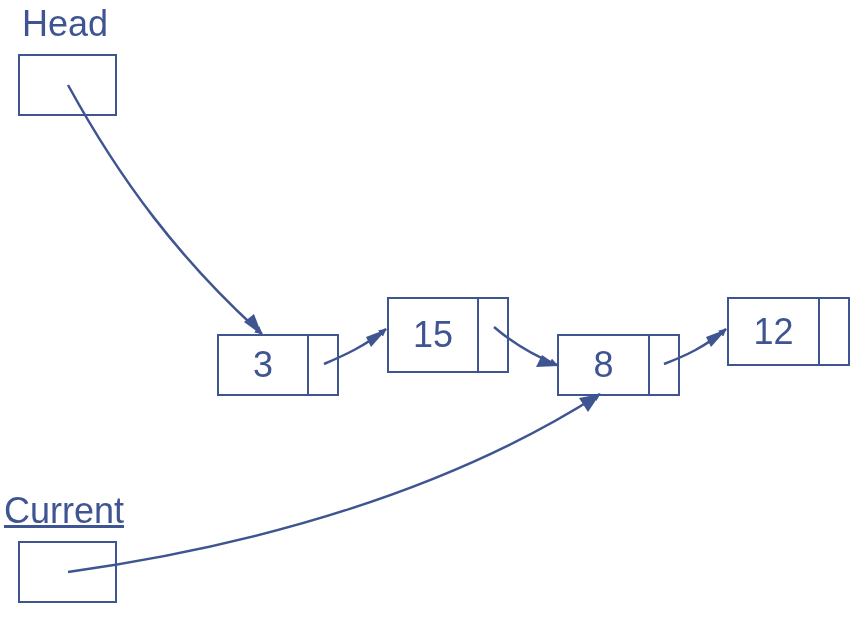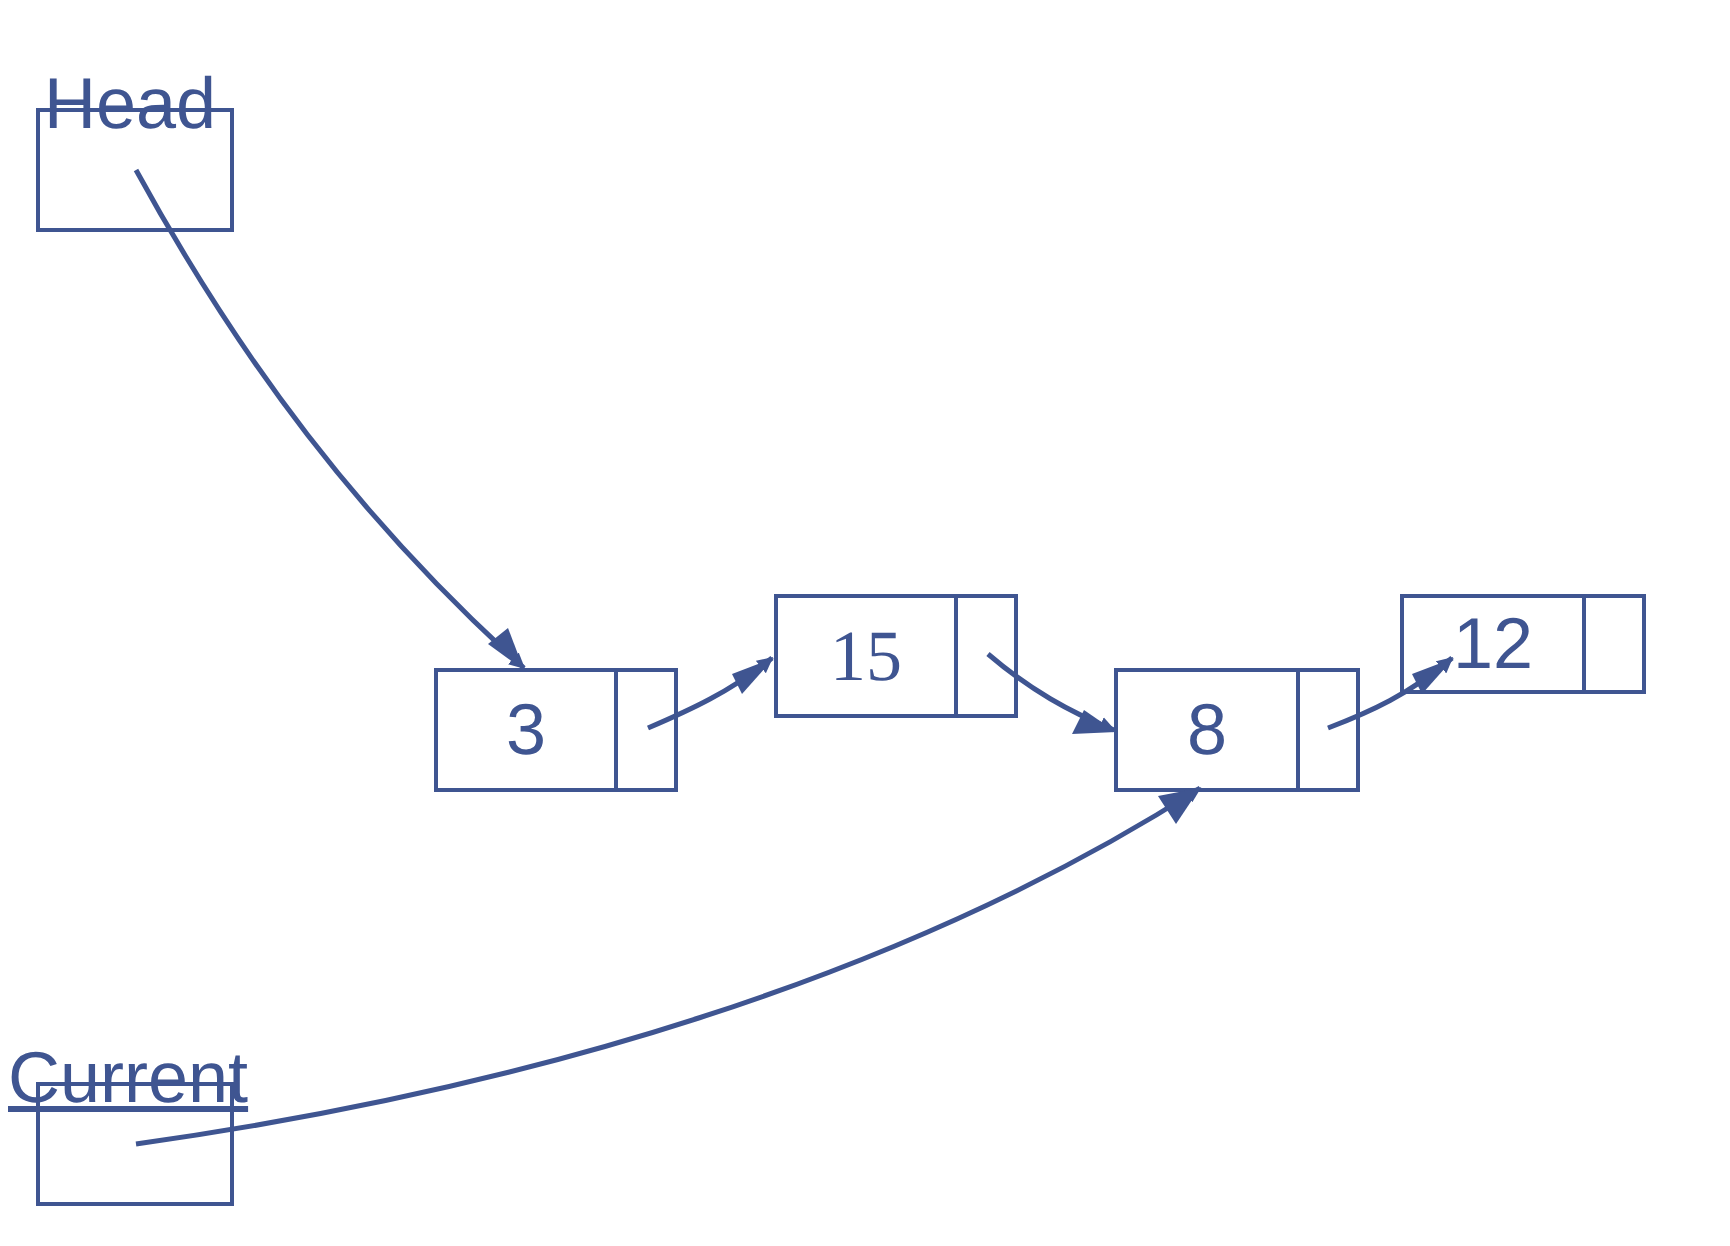--- a/index.html
+++ b/index.html
@@ -1,47 +1,47 @@
 <!DOCTYPE html>
 <html><head>
 <meta charset="utf-8">
 <style>
   html, body { margin: 0; padding: 0; background: #ffffff; }
   body { width: 865px; height: 623px; position: relative; overflow: hidden;
          font-family: "Liberation Sans", "DejaVu Sans", sans-serif; }
-  .label { position: absolute; color: #3f5591; font-size: 36px; line-height: 1; margin-top: 28px; }
+  .label { position: absolute; color: #3f5591; font-size: 36px; line-height: 1; }
   .ptr-box { position: absolute; box-sizing: border-box; border: 2.5px solid #3f5591; background: transparent; }
   .node { position: absolute; box-sizing: border-box; border: 2.5px solid #3f5591; display: flex; background: #fff; }
   .node .val { flex: 1; display: flex; align-items: center; justify-content: center;
                color: #3f5591; font-size: 36px; border-right: 2.5px solid #3f5591; }
   .node .next { width: 28px; }
   svg.edges { position: absolute; left: 0; top: 0; pointer-events: none; }
 </style>
 </head>
 <body>
 
 <div class="label" style="left:22px; top:6px;">Head</div>
 <div class="ptr-box" style="left:18px; top:54px; width:99px; height:62px;"></div>
 
 <div class="label" style="left:4px; top:493px;text-decoration:underline;">Current</div>
 <div class="ptr-box" style="left:18px; top:541px; width:99px; height:62px;"></div>
 
 <div class="node" style="left:217px; top:334px; width:122px; height:62px;">
   <div class="val">3</div>
   <div class="next"></div>
 </div>
-<div class="node" style="left:387px; top:297px; width:122px; height:62px;font-family:Liberation Serif, serif;">
+<div class="node" style="left:387px; top:297px; width:122px; height:76px;">
   <div class="val">15</div>
   <div class="next"></div>
 </div>
 <div class="node" style="left:557px; top:334px; width:123px; height:62px;">
   <div class="val">8</div>
   <div class="next"></div>
 </div>
-<div class="node" style="left:700px; top:297px; width:123px; height:50px;">
+<div class="node" style="left:727px; top:297px; width:123px; height:69px;">
   <div class="val">12</div>
   <div class="next"></div>
 </div>
 
 <svg class="edges" width="865" height="623" viewBox="0 0 865 623">
   <defs>
     <marker id="arr" viewBox="0 0 10 10" refX="9" refY="5" markerWidth="8" markerHeight="8" markerUnits="userSpaceOnUse" orient="auto">
       <path d="M0,0 L10,5 L0,10 z" fill="#3f5591"></path>
     </marker>
   </defs>

